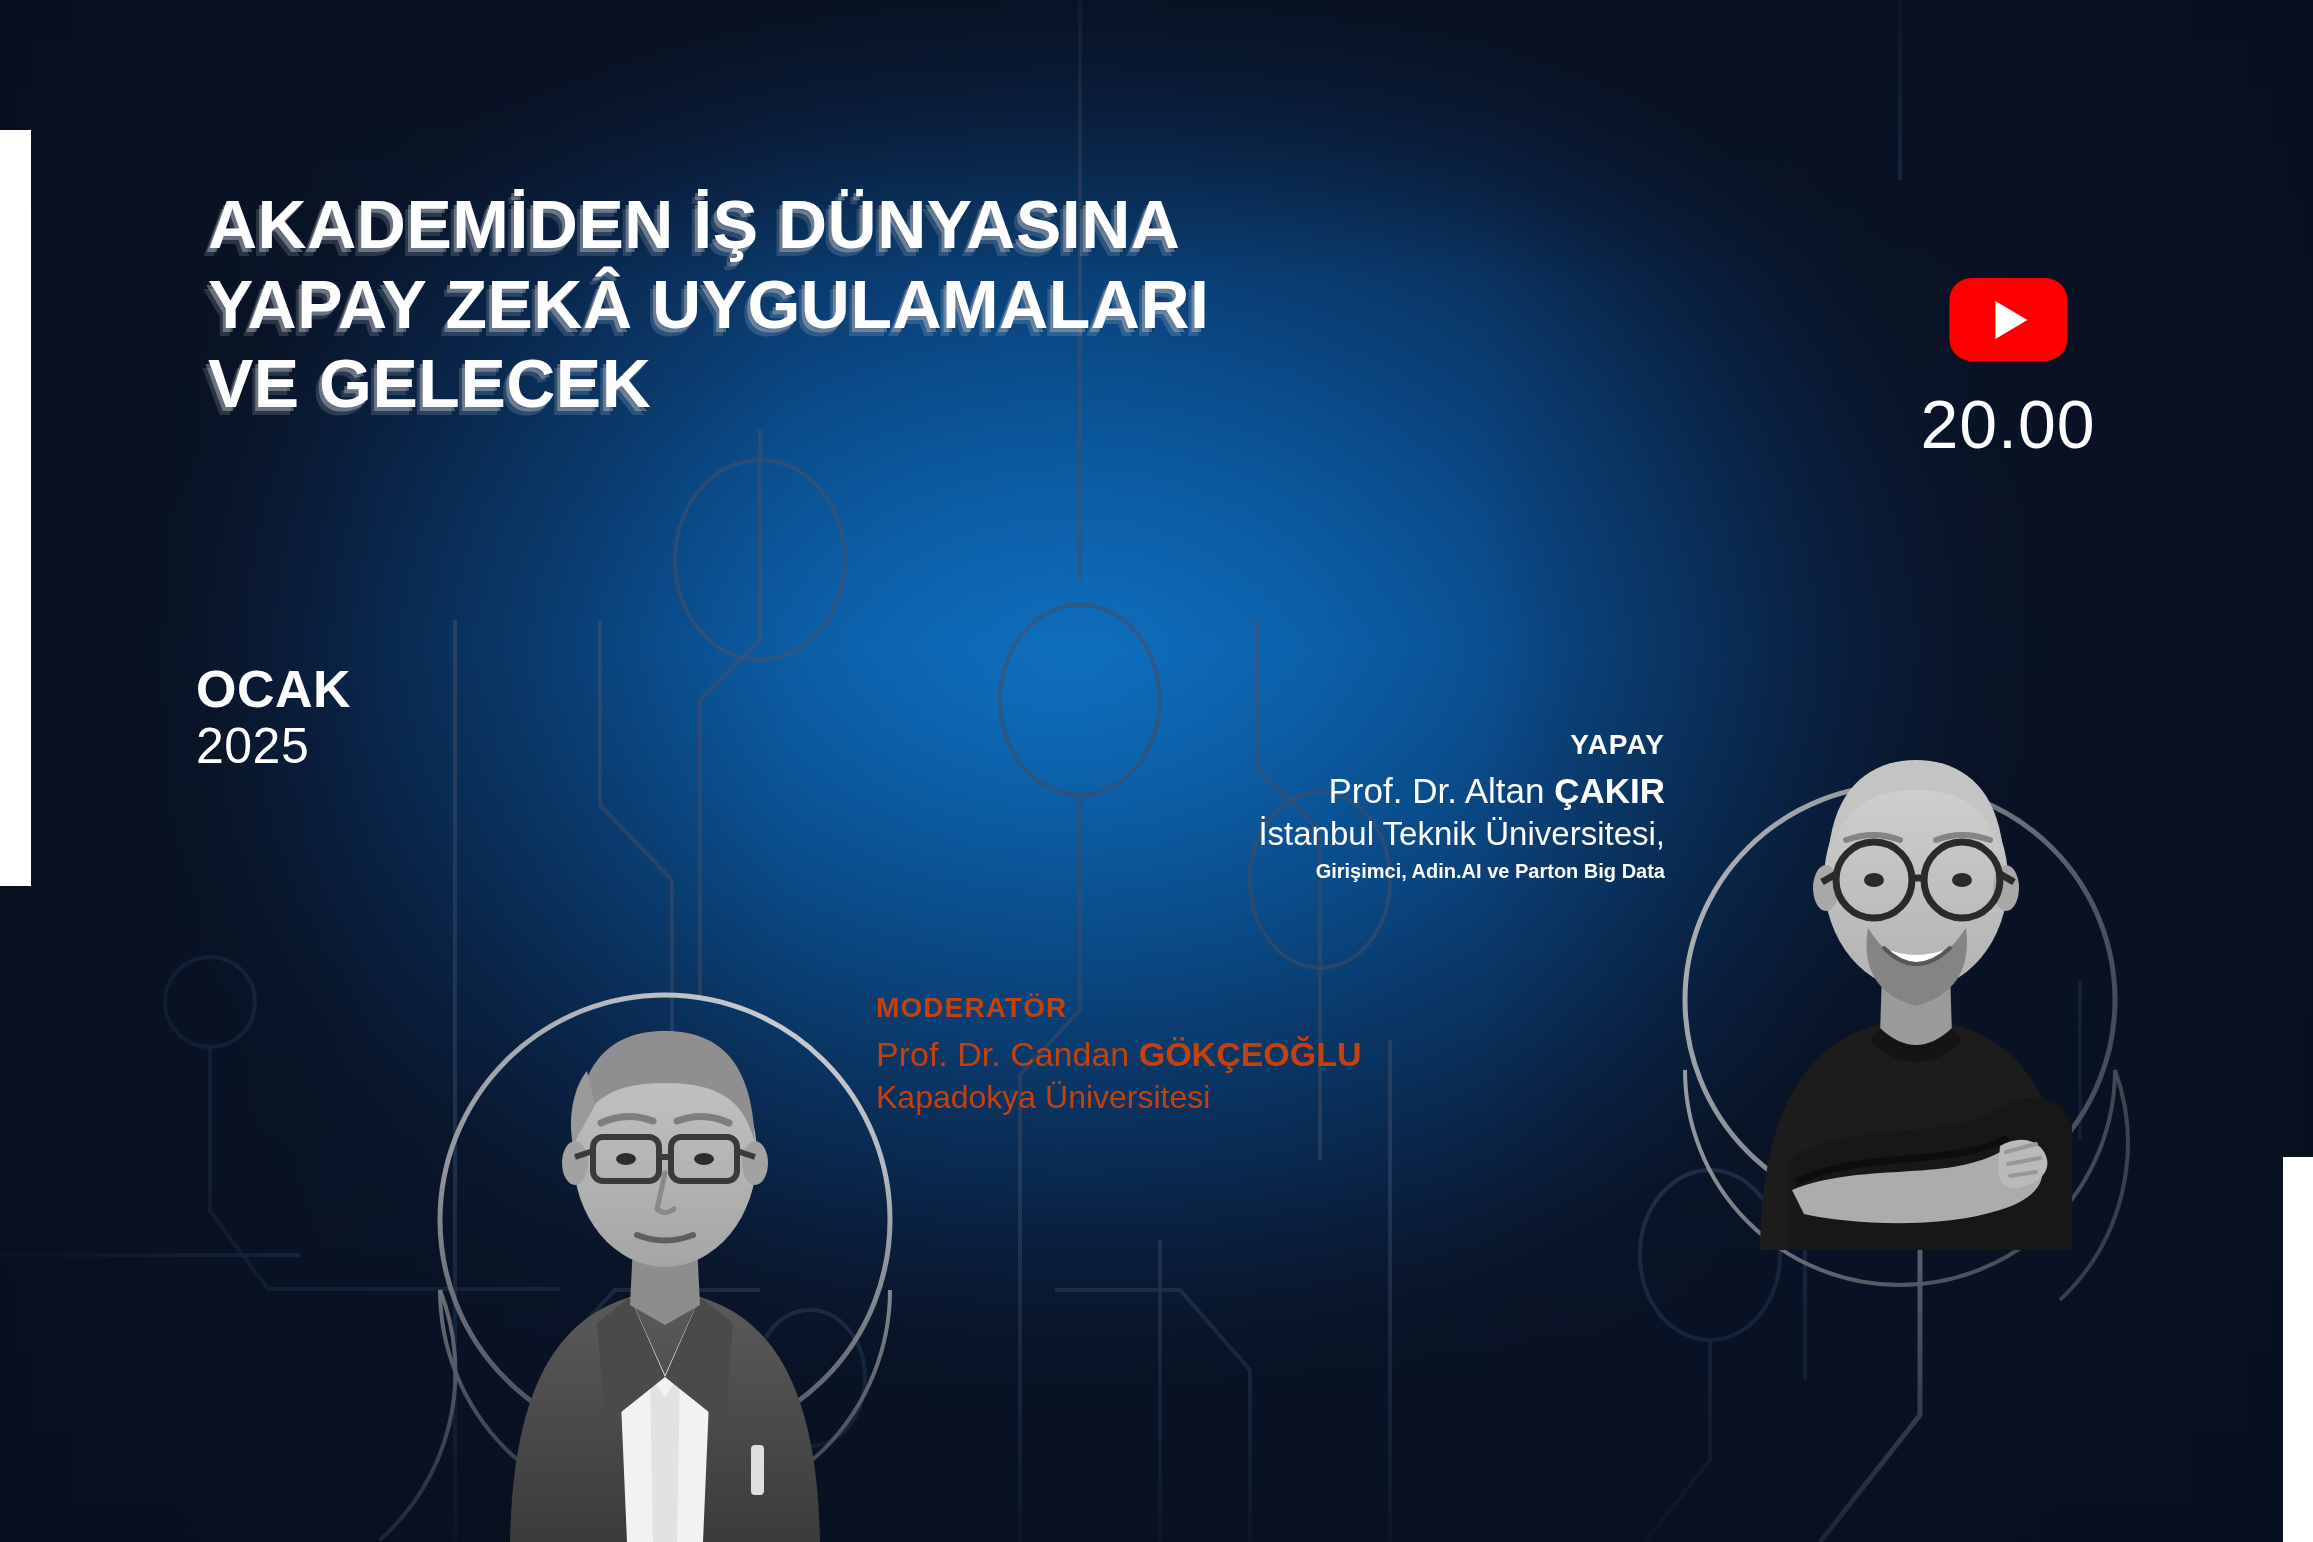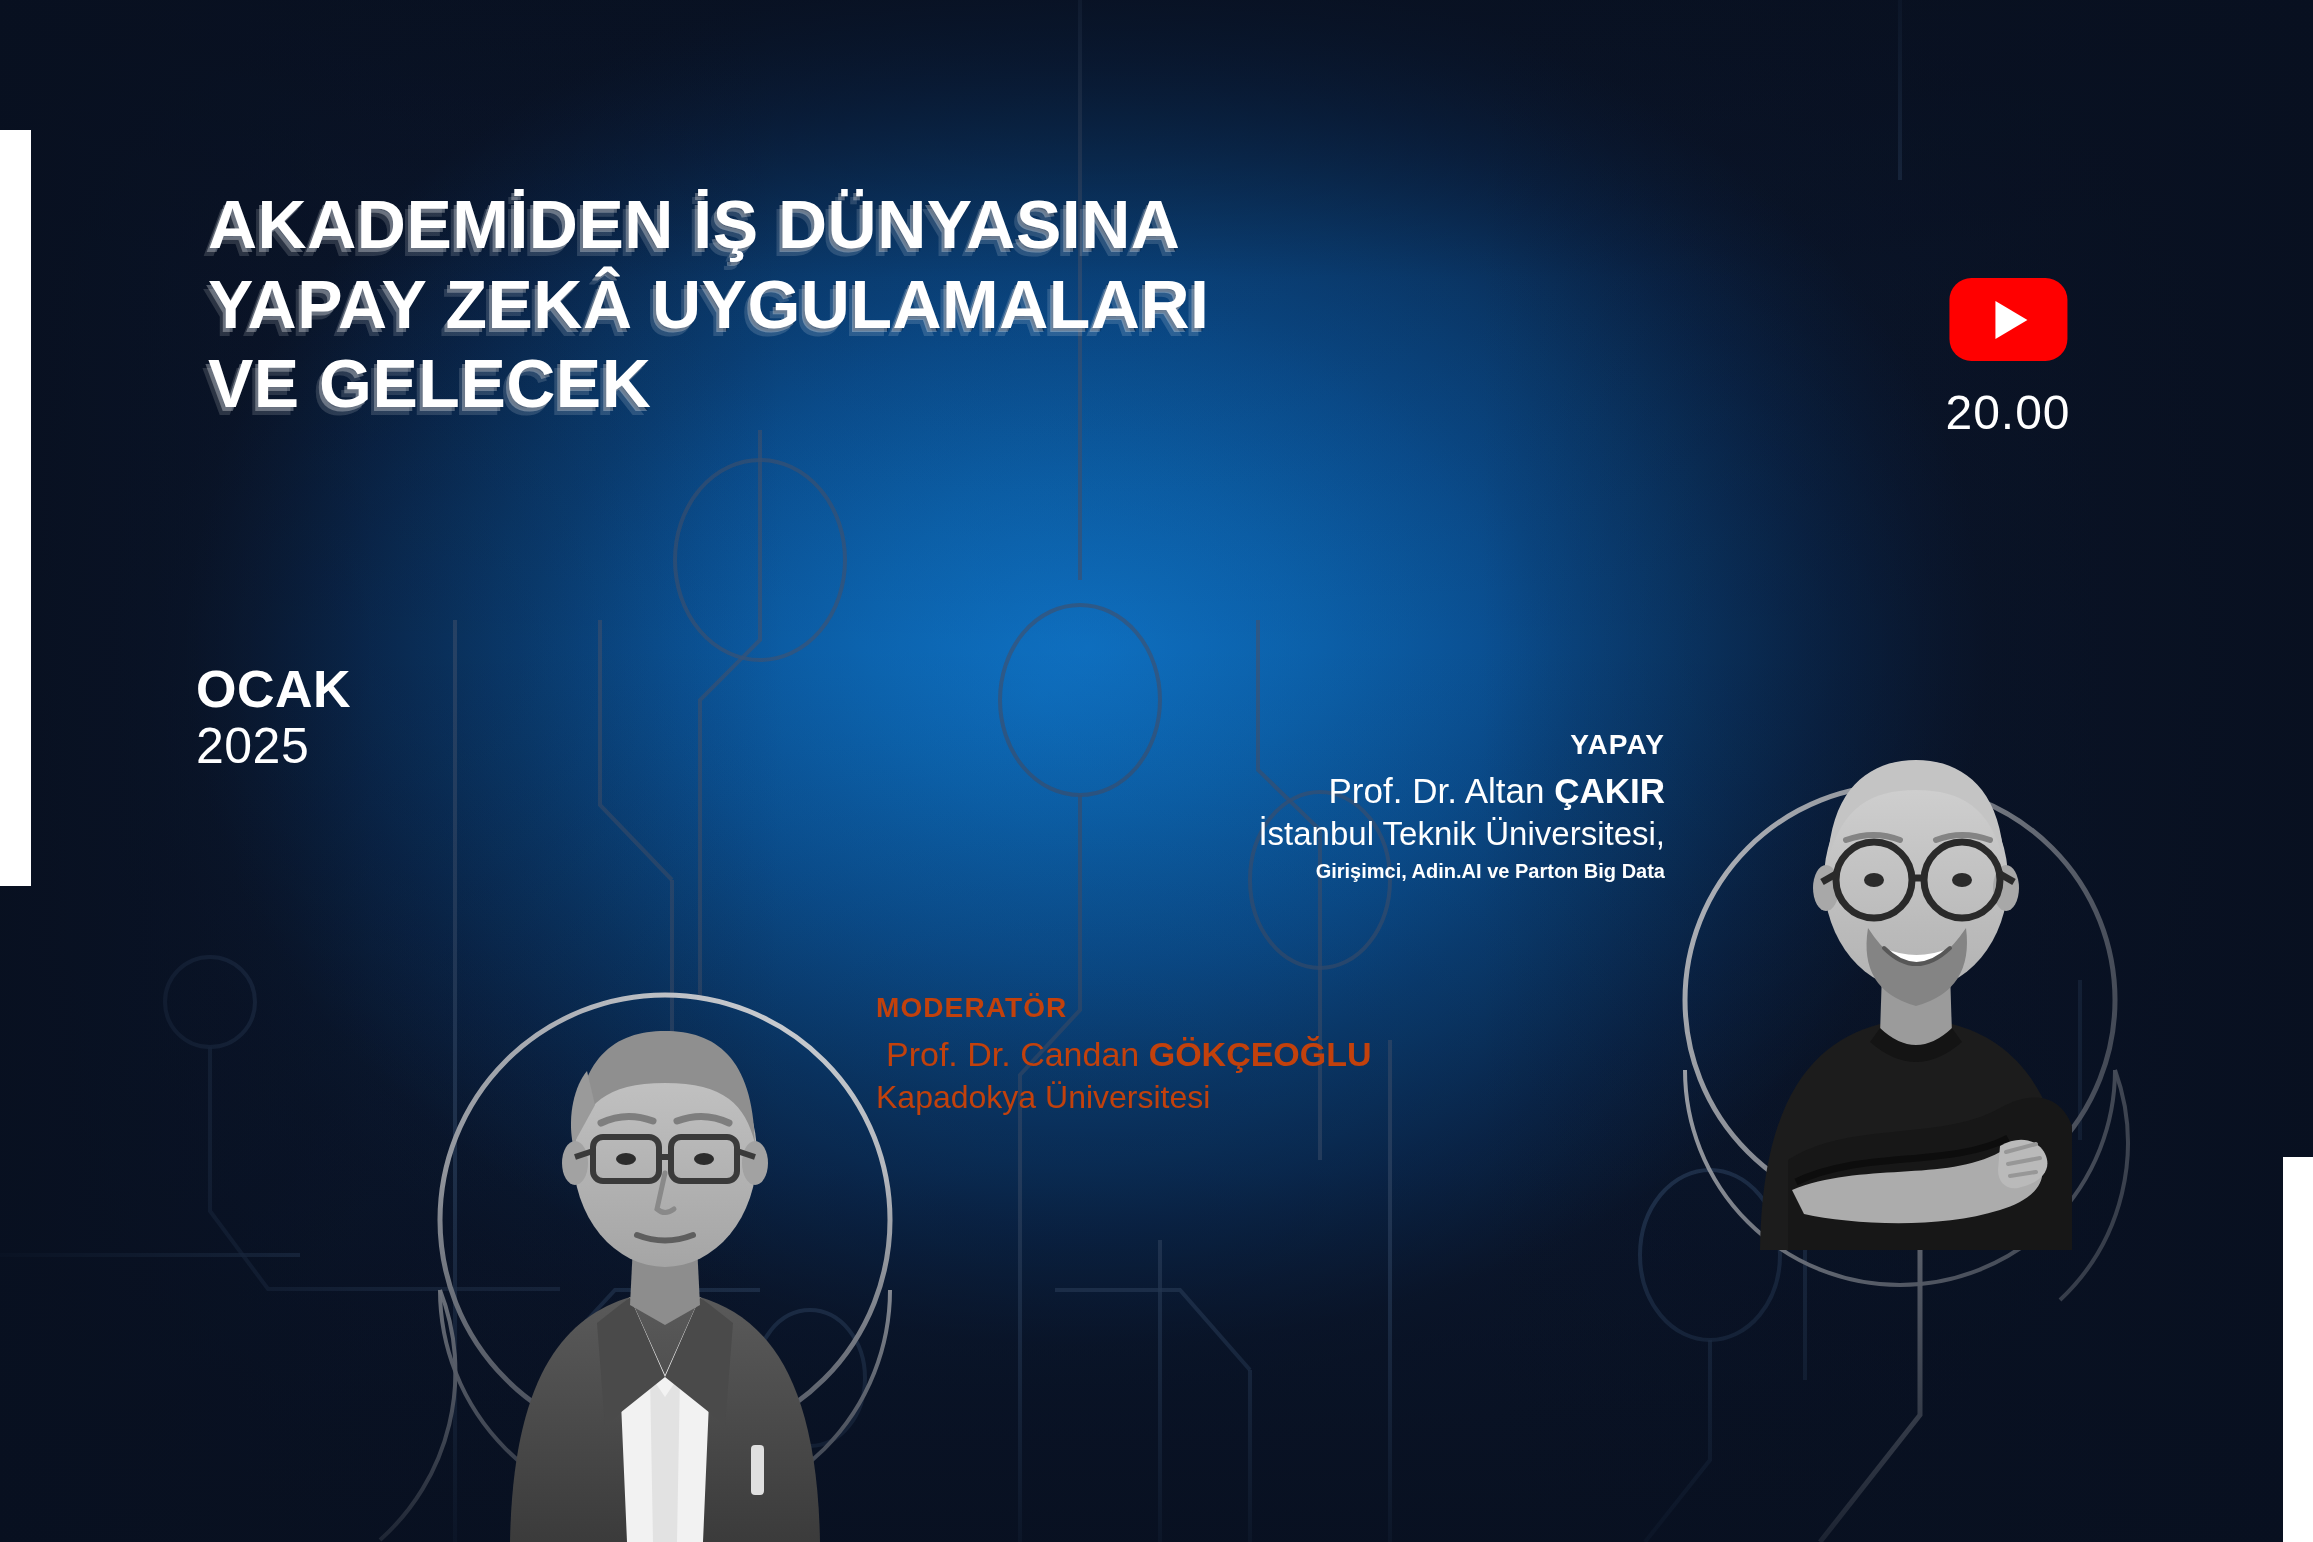--- a/index.html
+++ b/index.html
@@ -72,34 +72,34 @@
   }
   .yt-play{
     width:0;height:0;
     border-left:32px solid #ffffff;
     border-top:19px solid transparent;
     border-bottom:19px solid transparent;
     margin-left:7px;
   }
   .time{
     margin-top:24px;text-align:center;color:#ffffff;
-    font-size:48px;font-weight:normal;letter-spacing:1px;white-space:nowrap;
+    font-size:68px;font-weight:normal;letter-spacing:1px;white-space:nowrap;
   }
 
   
   .guest{position:absolute;left:1165px;top:727px;width:500px;text-align:right;color:#fff;}
   .guest .role{font-size:28px;font-weight:bold;letter-spacing:1.1px;line-height:1.3;}
   .guest .name{font-size:35px;font-weight:normal;line-height:1.26;margin-top:6px;}
   .guest .name b{font-weight:bold;}
   .guest .org{font-size:33px;font-weight:normal;line-height:1.26;}
   .guest .note{font-size:20px;font-weight:bold;line-height:1.3;margin-top:3px;}
 
   .moderator{position:absolute;left:876px;top:990px;width:540px;text-align:left;color:#c2410c;}
   .moderator .role{font-size:28px;font-weight:bold;letter-spacing:1.1px;line-height:1.3;}
-  .moderator .name{font-size:34px;font-weight:normal;line-height:1.3;margin-top:6px;white-space:nowrap;margin-left:10px;}
+  .moderator .name{font-size:34px;font-weight:normal;line-height:1.3;margin-top:6px;white-space:nowrap;}
   .moderator .name b{font-weight:bold;}
   .moderator .org{font-size:32px;font-weight:normal;line-height:1.3;}
 
   
   .portrait{position:absolute;filter:grayscale(1);}
   .p-mod{left:455px;top:905px;width:420px;height:637px;}
   .p-guest{left:1700px;top:690px;width:430px;height:560px;}
   .p-svg{width:100%;height:100%;display:block;}
 </style>
 </head>

